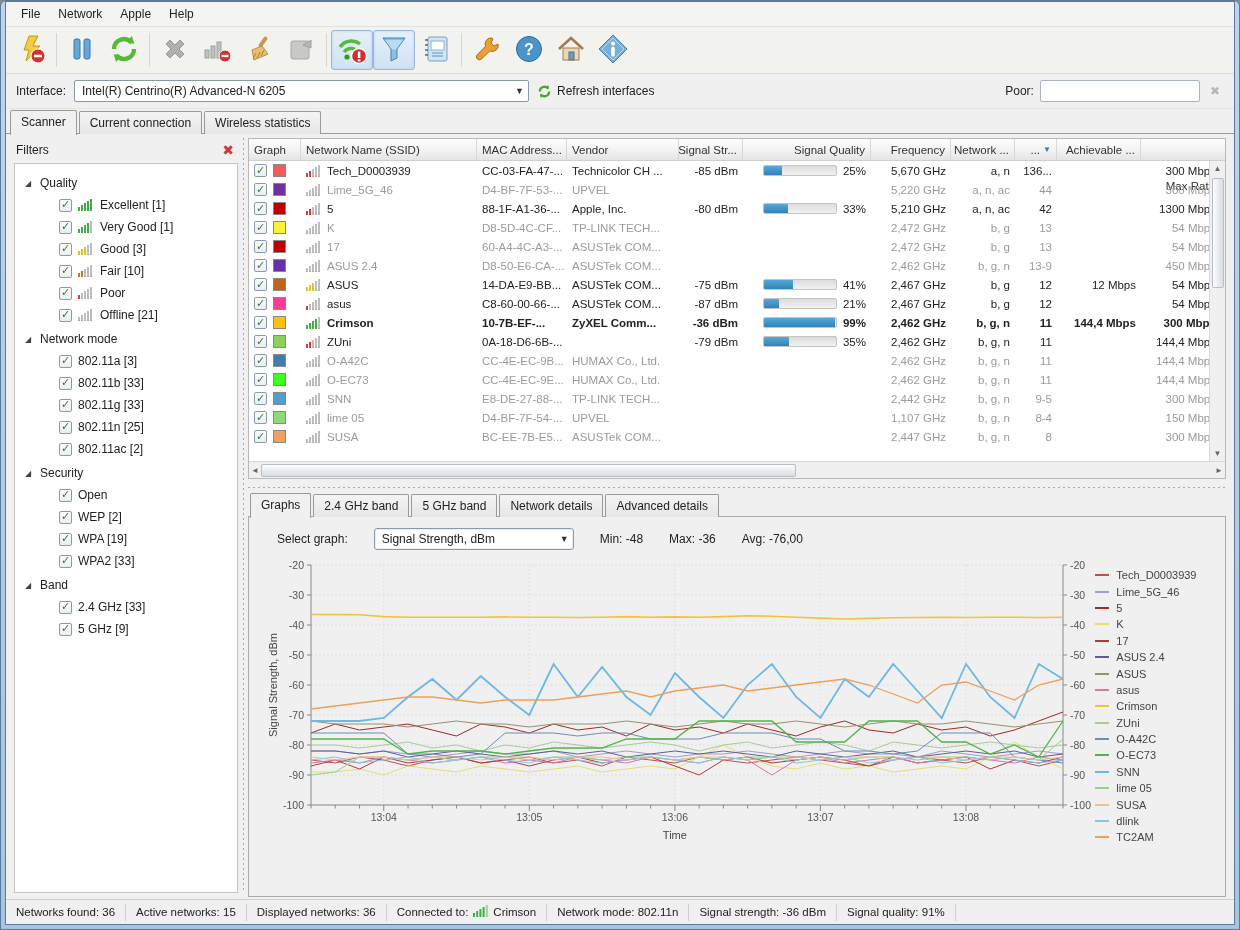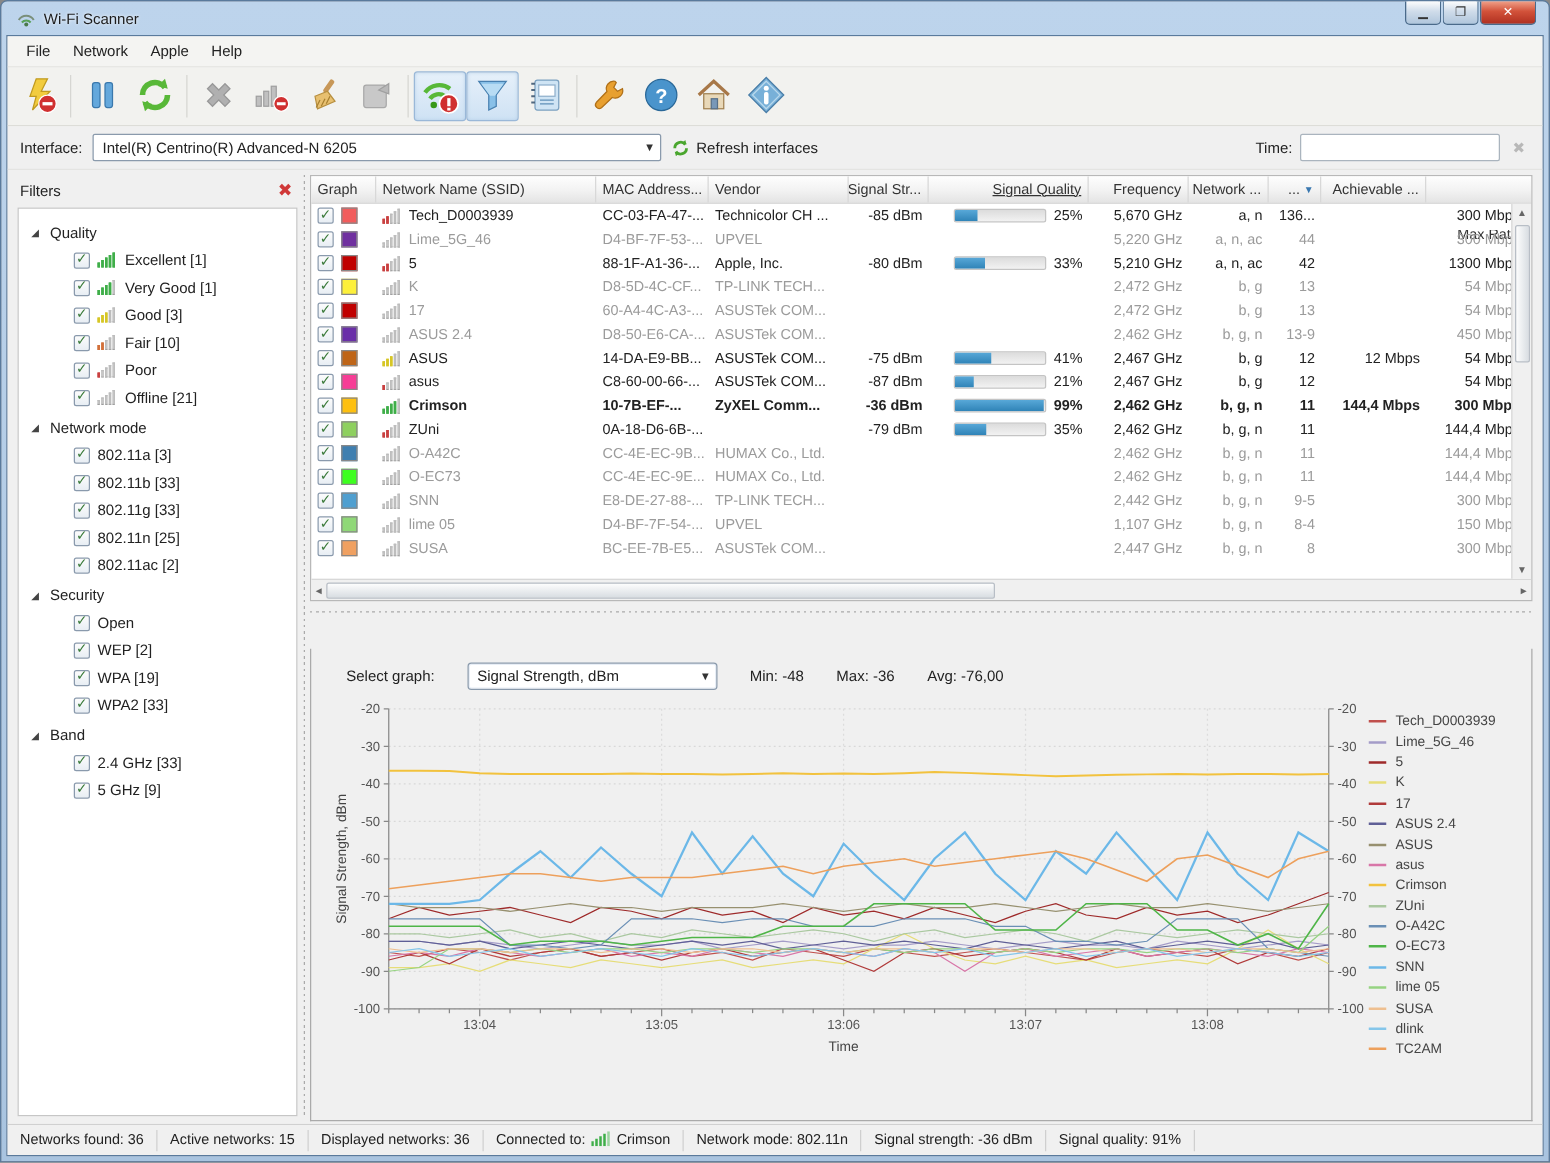--- a/index.html
+++ b/index.html
@@ -79,33 +79,20 @@
   .leg-line { width:14px; height:2px; flex:0 0 14px; }
   
   .statusbar { height:25px; background:#f0f0f0; border-top:1px solid #d0d0d0; display:flex; align-items:center; font-size:11.5px; }
   .sb-seg { padding:0 10px; height:17px; display:flex; align-items:center; gap:5px; border-right:1px solid #cfcfcf; white-space:nowrap; }
   text { font-family:"Liberation Sans","DejaVu Sans",sans-serif; }
 </style>
 </head>
 <body>
 
 <div class="window">
-  <div class="titlebar">
-    <svg class="app-icon" viewBox="0 0 16 16">
-        <path d="M2 9 a7 7 0 0 1 12 0" fill="none" stroke="#7a8f7a" stroke-width="1.6"></path>
-        <path d="M4.5 11 a4.5 4.5 0 0 1 7 0" fill="none" stroke="#58a058" stroke-width="1.6"></path>
-        <circle cx="8" cy="12.5" r="1.6" fill="#4a7a4a"></circle>
-      </svg>
-    <span class="title-text">Wi-Fi Scanner</span>
-    <div class="win-controls">
-      <div class="win-btn">▁</div>
-      <div class="win-btn">❐</div>
-      <div class="win-btn close">✕</div>
-    </div>
-  </div>
   <div class="client">
     <div class="menubar" id="menubar">
         <div class="menu-item">File</div>
         <div class="menu-item">Network</div>
         <div class="menu-item">Apple</div>
         <div class="menu-item">Help</div>
       </div>
     <div class="toolbar" id="toolbar">
         <div class="tb-btn">
           <span><svg width="30" height="30" viewBox="0 0 30 30">
@@ -219,25 +206,30 @@
       <div class="link-row">
         <svg width="15" height="15" viewBox="0 0 16 16">
             <path d="M3 8a5 5 0 0 1 9-3" fill="none" stroke="#4aa62e" stroke-width="2.4"></path>
             <path d="M13 8a5 5 0 0 1-9 3" fill="none" stroke="#4aa62e" stroke-width="2.4"></path>
             <path d="M12 1l1 4-4-1z" fill="#4aa62e"></path>
             <path d="M4 15l-1-4 4 1z" fill="#4aa62e"></path>
           </svg>
         <span>Refresh interfaces</span>
       </div>
       <div class="find-wrap">
-        <span>Time:</span>
+        <span>Poor:</span>
         <input class="find-input" value="" style="">
         <span class="find-x">✖</span>
       </div>
     </div>
+    <div class="tabstrip" id="maintabs">
+        <div class="tab active">Scanner</div>
+        <div class="tab">Current connection</div>
+        <div class="tab">Wireless statistics</div>
+      </div>
     <div class="content">
       <div class="filters">
         <div class="filters-head">
           <span>Filters</span>
           <span class="filters-x">✖</span>
         </div>
         <div class="tree" id="filtertree">
             <div class="tree-group">
               <div class="tree-parent">
                 <span class="tw">◢</span>
@@ -385,21 +377,21 @@
             </div>
             <div class="th" style="width: 90px; flex: 0 0 90px;">
               <span>MAC Address...</span>
             </div>
             <div class="th" style="width: 112px; flex: 0 0 112px;">
               <span>Vendor</span>
             </div>
             <div class="th r" style="width: 64px; flex: 0 0 64px;">
               <span>Signal Str...</span>
             </div>
-            <div class="th r" style="width: 128px; flex: 0 0 128px; text-decoration: underline;">
+            <div class="th r" style="width: 128px; flex: 0 0 128px;">
               <span>Signal Quality</span>
             </div>
             <div class="th r" style="width: 80px; flex: 0 0 80px;">
               <span>Frequency</span>
             </div>
             <div class="th r" style="width: 64px; flex: 0 0 64px;">
               <span>Network ...</span>
             </div>
             <div class="th r" style="width: 42px; flex: 0 0 42px;">
               <span>...</span>
@@ -1066,20 +1058,27 @@
           <span class="sbtn" style="margin-left:auto">►</span>
         </div>
         <div class="vscroll">
           <span class="sbtn">▲</span>
           <div class="vthumb"></div>
           <span class="sbtn" style="margin-top:auto">▼</span>
         </div>
       </div>
       <div class="hsplit"></div>
       <div class="bottom">
+        <div class="btabs" id="btabs">
+            <div class="tab active">Graphs</div>
+            <div class="tab">2.4 GHz band</div>
+            <div class="tab">5 GHz band</div>
+            <div class="tab">Network details</div>
+            <div class="tab">Advanced details</div>
+          </div>
         <div class="graph-panel">
           <div class="graph-controls">
             <span style="margin-left:14px">Select graph:</span>
             <div class="combo sel-combo">
               <span>Signal Strength, dBm</span>
               <span class="arr">▼</span>
             </div>
             <span class="stat">Min:  -48</span>
             <span class="stat">Max:  -36</span>
             <span class="stat">Avg:  -76,00</span>

